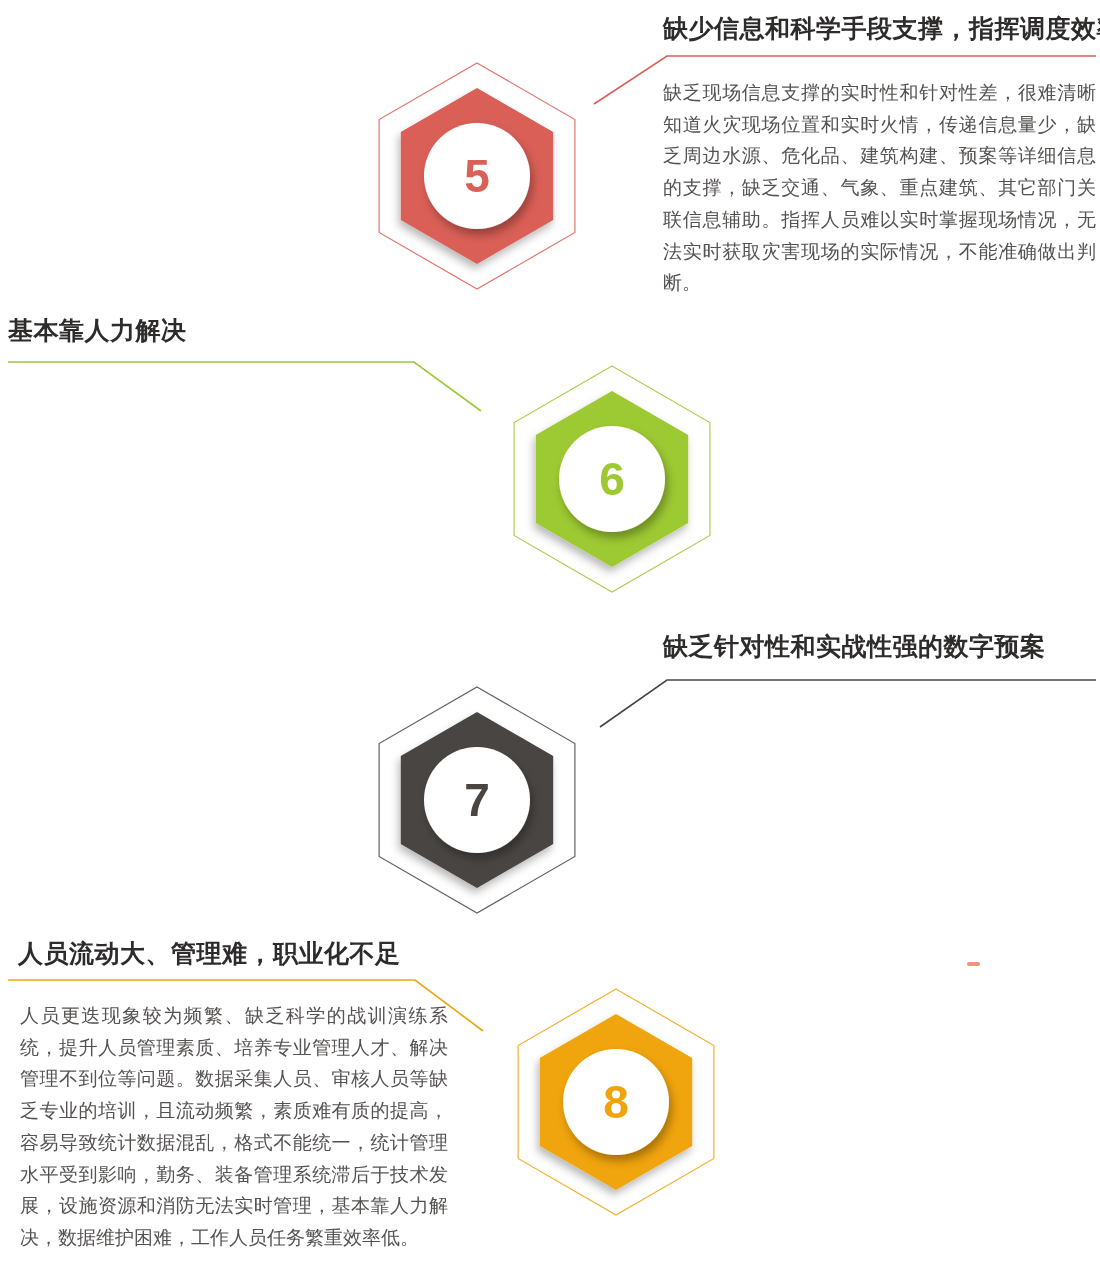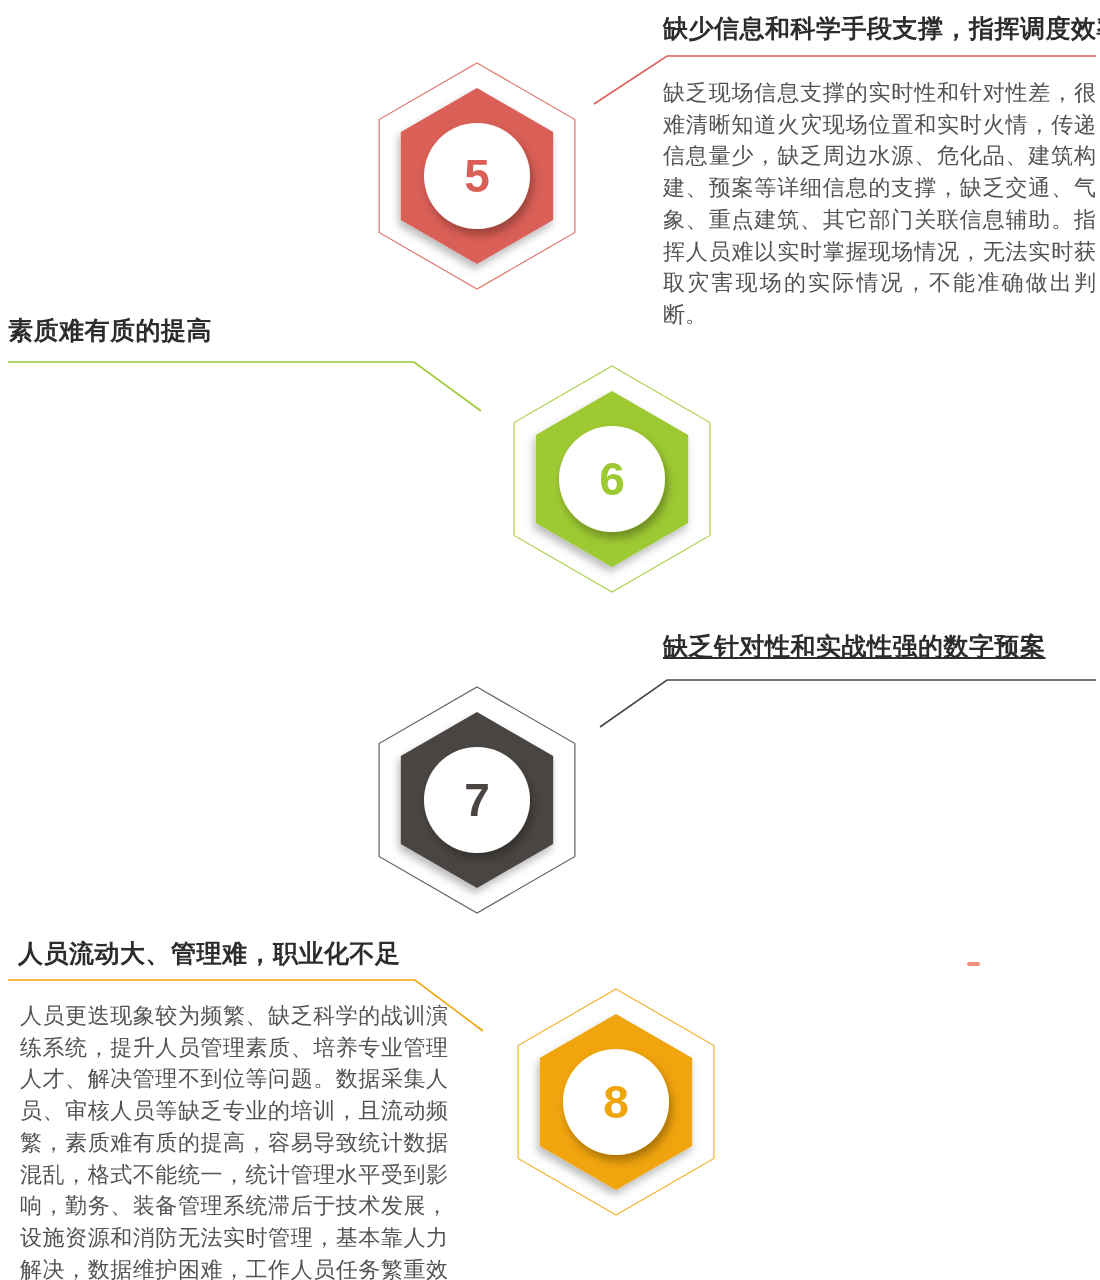--- a/index.html
+++ b/index.html
@@ -17,21 +17,21 @@
   .hex-circle{fill:#ffffff;}
   .num{
     position:absolute;inset:0;display:flex;align-items:center;justify-content:center;
     font-size:46px;font-weight:bold;color:var(--accent);line-height:1;
   }
   .title{
     position:absolute;margin:0;font-size:25px;font-weight:bold;color:#2e2b2b;
     letter-spacing:.5px;white-space:nowrap;
   }
   .body{
-    position:absolute;margin:0;font-size:22px;line-height:31.7px;color:#555251;
+    position:absolute;margin:0;font-size:19px;line-height:31.7px;color:#555251;
     text-align:justify;text-justify:inter-ideograph;
   }
   .dash{position:absolute;width:13px;height:4px;border-radius:2px;}
 </style>
 </head>
 <body>
 
 <div class="canvas">
 
   <svg class="overlay" width="1100" height="1280" viewBox="0 0 1100 1280">
@@ -64,33 +64,33 @@
 
   <section class="layer">
     <div class="hexwrap" style="left: 512px; top: 364px; color: rgb(157, 201, 51); --accent: #9dc933;">
       <svg class="hexsvg" viewBox="0 0 200 230">
         <polygon class="hex-outline" points="100,2 197.9,58.5 197.9,171.5 100,228 2.1,171.5 2.1,58.5"></polygon>
         <polygon class="hex-fill" filter="url(#fHex)" points="100,27 176.2,71 176.2,159 100,203 23.8,159 23.8,71"></polygon>
         <circle class="hex-circle" filter="url(#fCircle)" cx="100" cy="115" r="53"></circle>
       </svg>
       <div class="num">6</div>
     </div>
-    <h2 class="title" style="left:8px;top:314px;">素质难有质的提高</h2>
+    <h2 class="title" style="left:8px;top:314px;">基本靠人力解决</h2>
   </section>
 
   <section class="layer">
     <div class="hexwrap" style="left: 377px; top: 685px; color: rgb(74, 68, 67); --accent: #4a4443;">
       <svg class="hexsvg" viewBox="0 0 200 230">
         <polygon class="hex-outline" points="100,2 197.9,58.5 197.9,171.5 100,228 2.1,171.5 2.1,58.5"></polygon>
         <polygon class="hex-fill" filter="url(#fHex)" points="100,27 176.2,71 176.2,159 100,203 23.8,159 23.8,71"></polygon>
         <circle class="hex-circle" filter="url(#fCircle)" cx="100" cy="115" r="53"></circle>
       </svg>
       <div class="num">7</div>
     </div>
-    <h2 class="title" style="left:663px;top:630px;text-decoration:underline;">缺乏针对性和实战性强的数字预案</h2>
+    <h2 class="title" style="left:663px;top:630px;">缺乏针对性和实战性强的数字预案</h2>
   </section>
 
   <section class="layer">
     <div class="hexwrap" style="left: 516px; top: 987px; color: rgb(240, 164, 12); --accent: #f0a40c;">
       <svg class="hexsvg" viewBox="0 0 200 230">
         <polygon class="hex-outline" points="100,2 197.9,58.5 197.9,171.5 100,228 2.1,171.5 2.1,58.5"></polygon>
         <polygon class="hex-fill" filter="url(#fHex)" points="100,27 176.2,71 176.2,159 100,203 23.8,159 23.8,71"></polygon>
         <circle class="hex-circle" filter="url(#fCircle)" cx="100" cy="115" r="53"></circle>
       </svg>
       <div class="num">8</div>

